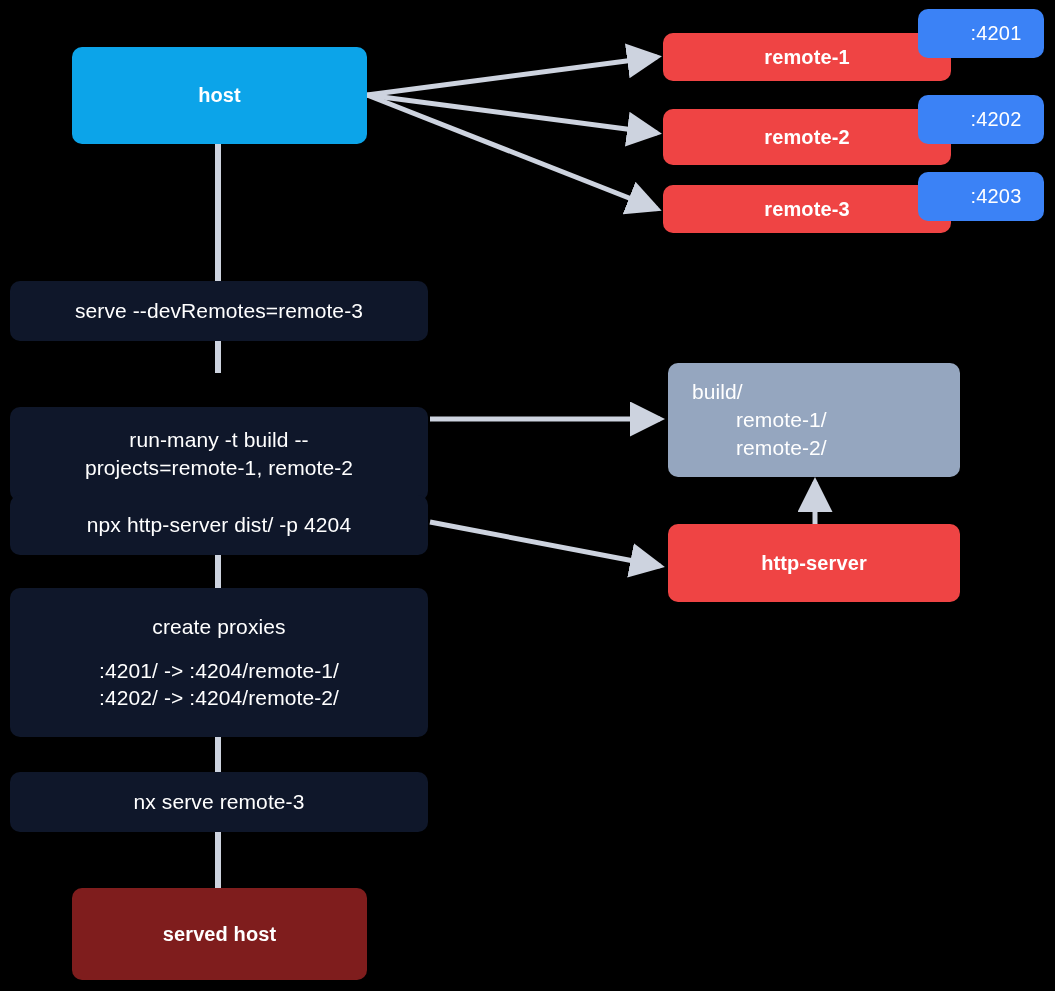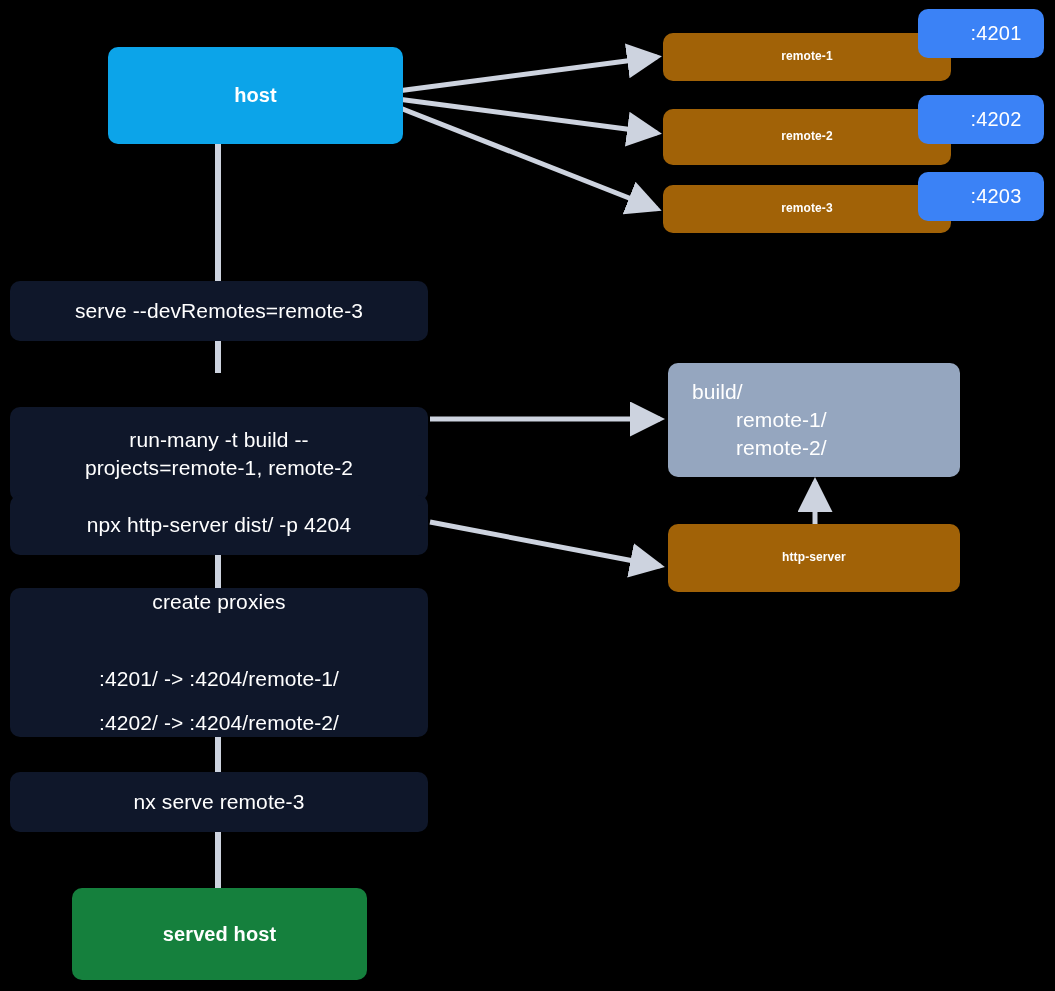--- a/index.html
+++ b/index.html
@@ -42,34 +42,34 @@
   .node .line {
     display: block;
     white-space: pre;
   }
   .node-host {
     background: #0CA4E9;
     font-weight: bold;
     font-size: 20px;
   }
   .node-served {
-    background: #15803d;
+    background: #7f1d1d;
     font-weight: bold;
     font-size: 20px;
     align-items: center;
   }
   .node-cmd {
     background: #0f172a;
     font-weight: normal;
     font-size: 21px;
   }
   .node-gray {
-    background: #a16207;
+    background: #ef4444;
     font-weight: bold;
-    font-size: 12px;
+    font-size: 20px;
   }
   .node-tree {
     background: #95A6BF;
     font-weight: normal;
     font-size: 21px;
     align-items: flex-start;
     text-align: left;
     padding-left: 24px;
   }
   .badge {
@@ -116,21 +116,21 @@
       <line x1="367" y1="95" x2="657" y2="209"></line>
     </g>
 
     <line x1="430" y1="419" x2="660" y2="419" stroke="#CDD3DF" stroke-width="5" marker-end="url(#arrow)"></line>
 
     <line x1="430" y1="522" x2="660" y2="566" stroke="#CDD3DF" stroke-width="5" marker-end="url(#arrow)"></line>
 
     <line x1="815" y1="524" x2="815" y2="482" stroke="#CDD3DF" stroke-width="5" marker-end="url(#arrow)"></line>
   </svg>
 
-  <div class="node node-host" style="left:72px; top:47px; width:295px; height:97px;margin-left:36px;">
+  <div class="node node-host" style="left:72px; top:47px; width:295px; height:97px;">
     <span class="line">host</span>
   </div>
 
   <div class="node node-gray" style="left:663px; top:33px; width:288px; height:48px;">
     <span class="line">remote-1</span>
   </div>
   <div class="badge" style="left:918px; top:9px; width:126px; height:49px;">
     <span>:4201</span>
   </div>
 
@@ -154,38 +154,38 @@
 
   <div class="node node-cmd" style="left:10px; top:373px; width:418px; height:94px;margin-top:34px;">
     <span class="line">run-many -t build --</span>
     <span class="line">projects=remote-1, remote-2</span>
   </div>
 
   <div class="node node-cmd" style="left:10px; top:495px; width:418px; height:60px;">
     <span class="line">npx http-server dist/ -p 4204</span>
   </div>
 
-  <div class="node node-cmd" style="left:10px; top:588px; width:418px; height:149px;justify-content:space-between;">
+  <div class="node node-cmd" style="left:10px; top:588px; width:418px; height:149px;">
     <span class="line">create proxies</span>
     <span class="line spacer-gap"></span>
     <span class="line">:4201/ -&gt; :4204/remote-1/</span>
     <span class="line">:4202/ -&gt; :4204/remote-2/</span>
   </div>
 
   <div class="node node-cmd" style="left:10px; top:772px; width:418px; height:60px;">
     <span class="line">nx serve remote-3</span>
   </div>
 
   <div class="node node-served" style="left:72px; top:888px; width:295px; height:92px;">
     <span class="line">served host</span>
   </div>
 
   <div class="node node-tree" style="left:668px; top:363px; width:292px; height:114px; justify-content:center;">
     <span class="line">build/</span>
     <span class="line indent">remote-1/</span>
     <span class="line indent">remote-2/</span>
   </div>
 
-  <div class="node node-gray" style="left:668px; top:524px; width:292px; height:68px;">
+  <div class="node node-gray" style="left:668px; top:524px; width:292px; height:78px;">
     <span class="line">http-server</span>
   </div>
 
 </div>
 
 </body></html>

